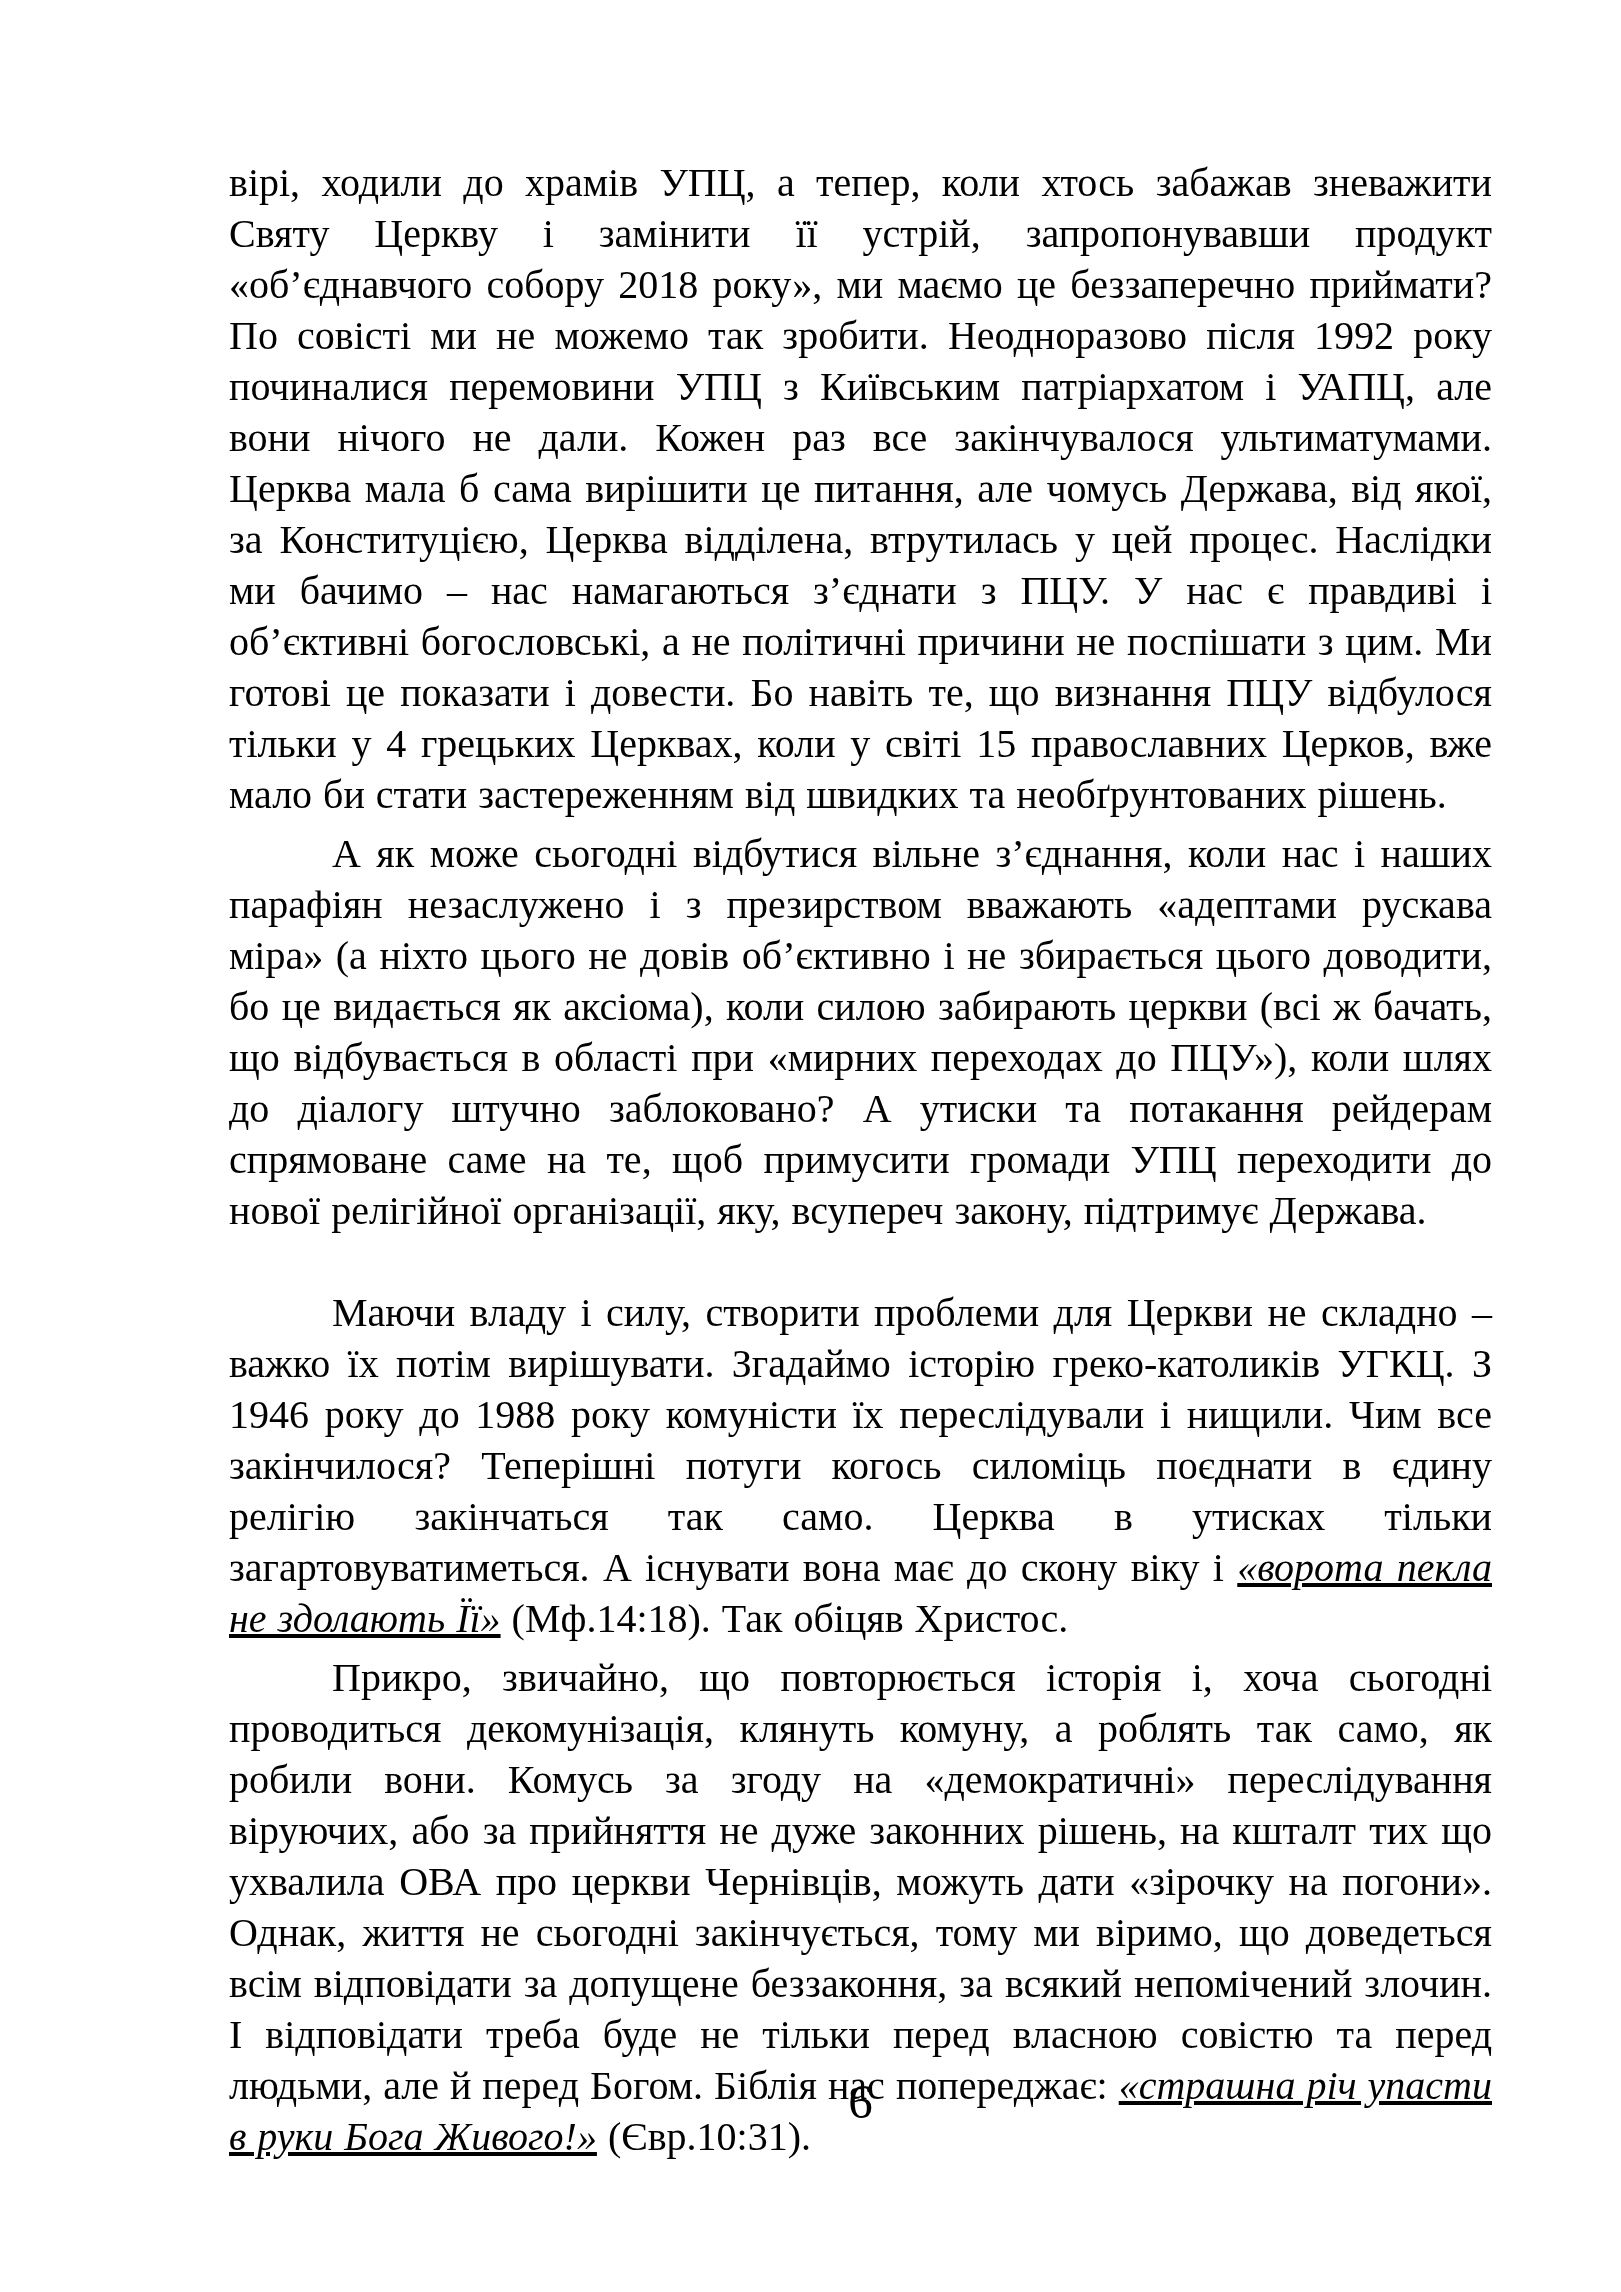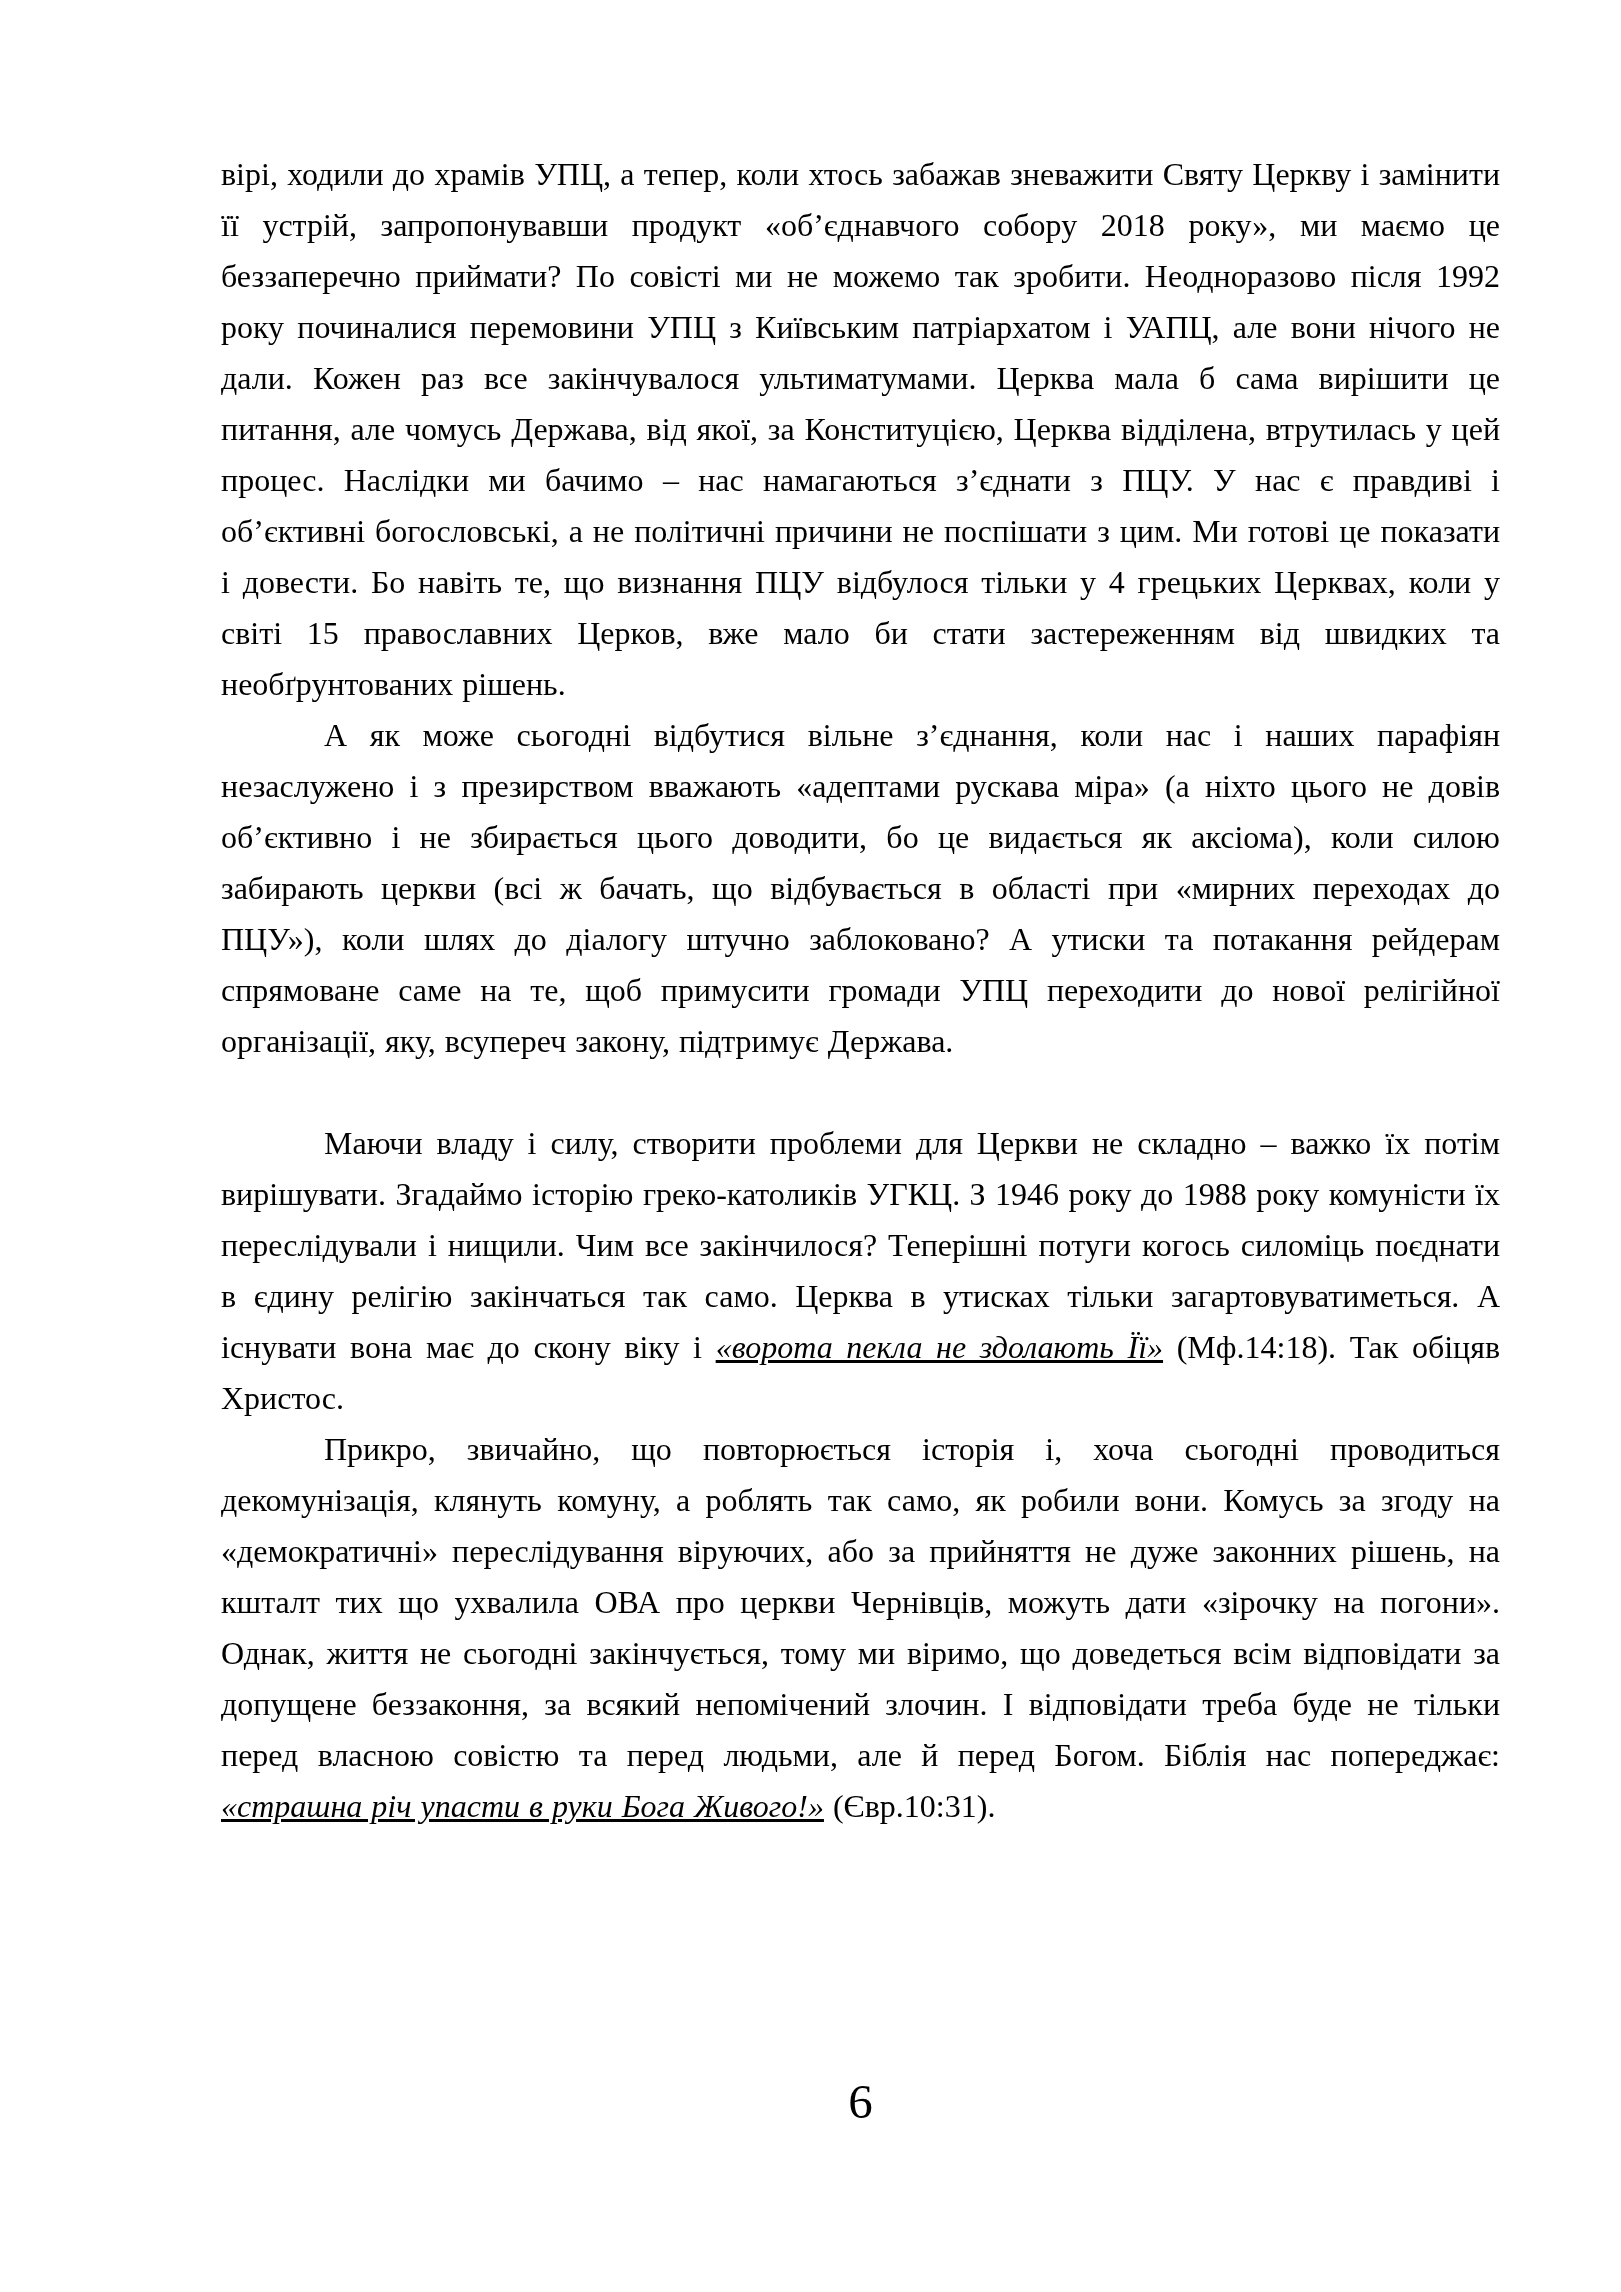--- a/index.html
+++ b/index.html
@@ -17,23 +17,23 @@
     font-family: "Liberation Serif", "DejaVu Serif", serif;
     color: #000000;
   }
   .content {
     position: absolute;
     left: 221px;
     top: 149px;
     width: 1279px;
   }
   .content p {
-    margin: 0;
+    margin: 8px;
     padding: 0;
-    font-size: 32px;
+    font-size: 40px;
     line-height: 51px;
     text-align: justify;
     hyphens: none;
     word-spacing: 1px;
   }
   .content p.indent {
     text-indent: 103px;
   }
   .content p.gap-before {
     margin-top: 51px;

